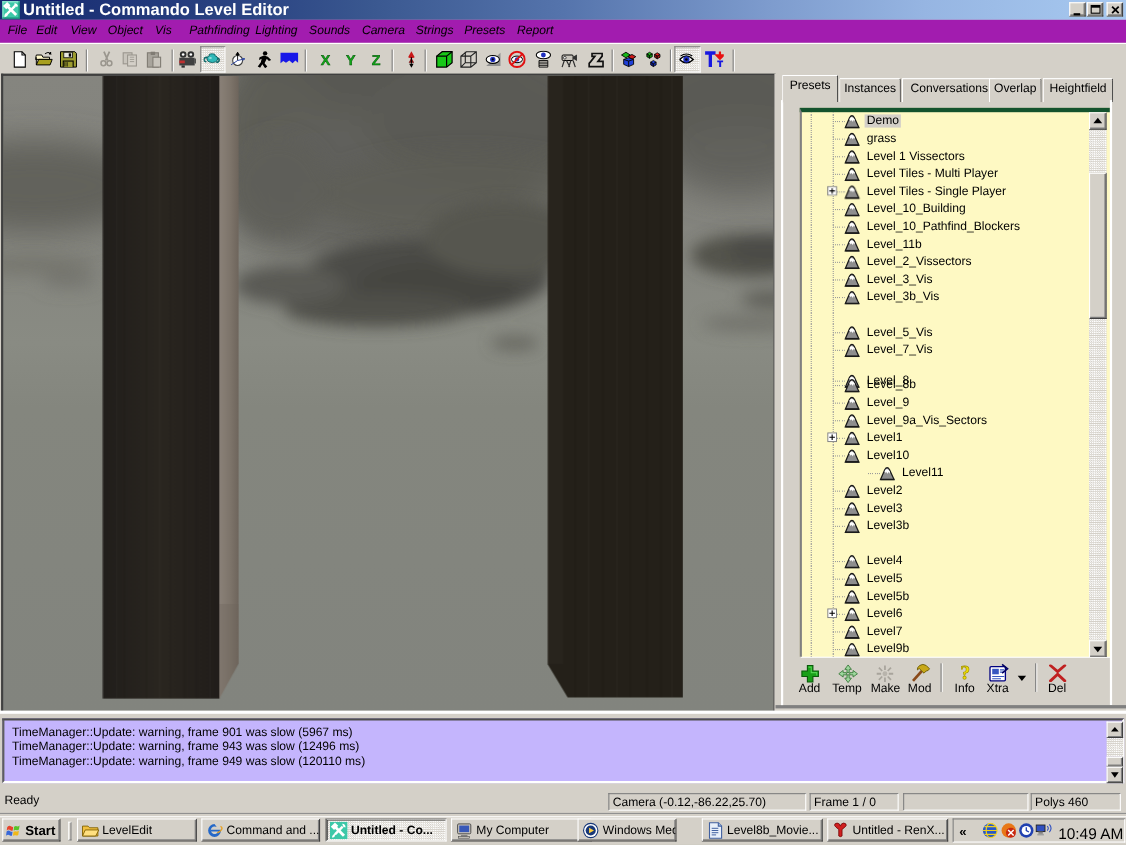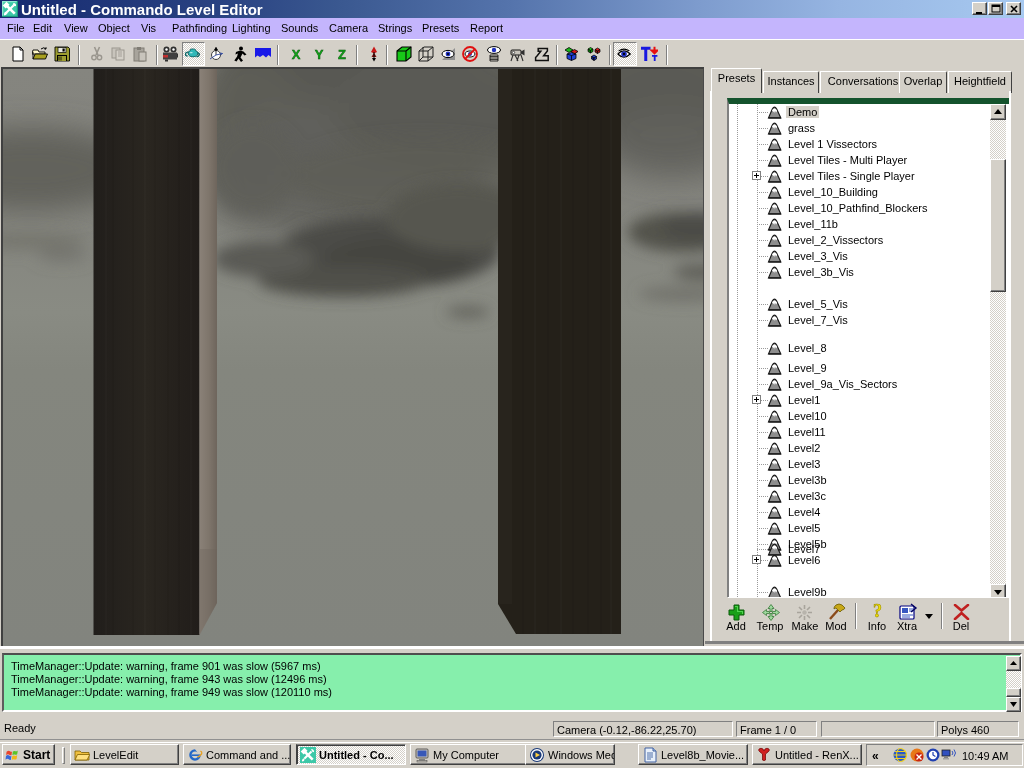--- a/index.html
+++ b/index.html
@@ -9,41 +9,41 @@
   
   #titlebar { position:absolute; left:0; top:0; width:1024px; height:18px;
     background:linear-gradient(90deg,#162A70 0%,#2A4382 22%,#3A5890 33%,#5574AC 50%,#7D9BCD 68%,#96B5E2 82%,#A7C9F0 100%); }
   #titleicon { position:absolute; left:2px; top:1px; width:16px; height:16px; }
   #titletext { position:absolute; left:21px; top:1px; font-size:15px; font-weight:bold; color:#fff; letter-spacing:0px; }
   .winbtn { position:absolute; top:2px; width:15px; height:13px; background:#D4D0C8;
     border-top:1px solid #FFFFFF; border-left:1px solid #FFFFFF; border-right:1px solid #404040; border-bottom:1px solid #404040;
     box-shadow:inset -1px -1px 0 #808080; }
   .winbtn svg { position:absolute; left:0; top:0; }
   
-  #menubar { position:absolute; left:0; top:18px; width:1024px; height:21px; background:#c4b5fd; }
+  #menubar { position:absolute; left:0; top:18px; width:1024px; height:21px; background:#a21caf;font-style:italic; }
   #menubar span { position:absolute; top:4px; font-size:11px; }
   
   #toolbar { position:absolute; left:0; top:39px; width:1024px; height:29px; background:#D4D0C8;
     border-top:1px solid #FFFFFF; }
   .tbtn { position:absolute; top:6px; width:16px; height:16px; }
   .tsep { position:absolute; top:5px; width:2px; height:20px; border-left:1px solid #808080; border-right:1px solid #FFFFFF; }
   .pressed { border:1px solid; border-color:#808080 #FFFFFF #FFFFFF #808080; background:
      repeating-conic-gradient(#FFFFFF 0% 25%, #D4D0C8 0% 50%) 0 0/2px 2px; }
   
   #viewport { position:absolute; left:1px; top:67px; width:704px; height:581px;
     border-top:2px solid #404040; border-left:2px solid #404040; border-right:2px solid #4A4A4A; background:#82847E; overflow:hidden; }
   #sky { position:absolute; left:0; top:0; width:701px; height:579px; }
   
   #rpanel { position:absolute; left:704px; top:67px; width:320px; height:581px; background:#D4D0C8; }
   .tab { position:absolute; top:4px; height:22px; background:#D4D0C8; font-size:11px;
     border-top:1px solid #FFFFFF; border-left:1px solid #FFFFFF; border-right:1px solid #404040;
     border-top-right-radius:2px; border-top-left-radius:1px; text-align:center; padding-top:3px; }
   .tabactive { top:1px; height:25px; z-index:5; }
-  #treebox { position:absolute; left:23px; top:31px; width:282px; height:499px; background:#ffffff;
-    border-top:6px solid #14532d; border-left:2px solid #808080;
+  #treebox { position:absolute; left:23px; top:31px; width:282px; height:499px; background:#fef9c3;
+    border-top:4px solid #14532d; border-left:2px solid #808080;
     box-shadow:1px 1px 0 #FFFFFF; overflow:hidden; }
   .trow { position:absolute; left:0; width:260px; height:16px; }
   .trow .lbl { position:absolute; left:59px; top:2px; font-size:11px; white-space:nowrap; }
   .trow svg.mi { position:absolute; left:38px; top:1px; }
   .trow::before { content:''; position:absolute; left:28px; top:8px; width:11px; height:1px;
      background:repeating-linear-gradient(90deg,#9A9A9A 0 1px,rgba(0,0,0,0) 1px 2px); }
   .sel .lbl { background:#D4D0C8; padding:0 2px; margin-left:-2px; }
   #treelines { position:absolute; left:0; top:0; width:260px; height:496px;
     background:
       repeating-linear-gradient(180deg,#9A9A9A 0 1px,rgba(0,0,0,0) 1px 2px) 8px 0/1px 496px no-repeat,
@@ -52,21 +52,21 @@
   .sbtn { position:absolute; background:#D4D0C8;
     border-top:1px solid #FFFFFF; border-left:1px solid #FFFFFF; border-right:1px solid #404040; border-bottom:1px solid #404040;
     box-shadow:inset -1px -1px 0 #808080; }
   .strack { position:absolute; background:repeating-conic-gradient(#FFFFFF 0% 25%, #D4D0C8 0% 50%) 0 0/2px 2px; }
   .sthumb { position:absolute; background:#D4D0C8;
     border-top:1px solid #FFFFFF; border-left:1px solid #FFFFFF; border-right:1px solid #404040; border-bottom:1px solid #404040;
     box-shadow:inset -1px -1px 0 #808080; }
   
   .pbl { position:absolute; top:553px; font-size:11px; text-align:center; }
   
-  #logbox { position:absolute; left:2px; top:653px; width:1020px; height:59px; background:#86efac;
+  #logbox { position:absolute; left:2px; top:653px; width:1020px; height:59px; background:#c4b5fd;
     border-top:2px solid #4E4E4E; border-left:2px solid #5E5E5E; border-bottom:2px solid #FFFFFF; border-right:2px solid #FFFFFF;
     font-size:11px; }
   #logbox .line { position:absolute; left:7px; white-space:nowrap; }
   
   #statusbar { position:absolute; left:0; top:716px; width:1024px; height:26px; background:#D4D0C8; font-size:11px; }
   .spanel { position:absolute; top:5px; height:16px; border:1px solid; border-color:#808080 #FFFFFF #FFFFFF #808080; padding:2px 0 0 3px; }
   
   #taskbar { position:absolute; left:0; top:742px; width:1024px; height:26px; background:#D4D0C8; border-top:1px solid #FFFFFF; }
   .task { position:absolute; top:1px; height:21px; background:#D4D0C8; font-size:11px;
     border-top:1px solid #FFFFFF; border-left:1px solid #FFFFFF; border-right:1px solid #404040; border-bottom:1px solid #404040;
@@ -528,20 +528,28 @@
         <span class="lbl">Level_7_Vis</span>
       </div>
   <div class="trow" style="top:236px;">
         <svg class="mi" width="16" height="14" viewBox="0 0 16 14">
           <path d="M1.5 13 L5.3 4 Q7.5 0.3 9.7 4 L13.8 13 Z" fill="#8E8E8E" stroke="#1A1A1A" stroke-width="1.15"></path>
           <path d="M4.9 5.6 Q7.4 1.2 10.2 5.8 L9.4 7.6 L8.7 5.9 L7.9 7.9 L7.1 6.1 L6.3 7.3 L5.6 5.9 Z" fill="#FFFFFF"></path>
           <rect x="1.5" y="12.2" width="12.5" height="1.4" fill="#1A1A1A"></rect>
         </svg>
         <span class="lbl">Level_8</span>
       </div>
+  <div class="trow" style="top:240px;">
+        <svg class="mi" width="16" height="14" viewBox="0 0 16 14">
+          <path d="M1.5 13 L5.3 4 Q7.5 0.3 9.7 4 L13.8 13 Z" fill="#8E8E8E" stroke="#1A1A1A" stroke-width="1.15"></path>
+          <path d="M4.9 5.6 Q7.4 1.2 10.2 5.8 L9.4 7.6 L8.7 5.9 L7.9 7.9 L7.1 6.1 L6.3 7.3 L5.6 5.9 Z" fill="#FFFFFF"></path>
+          <rect x="1.5" y="12.2" width="12.5" height="1.4" fill="#1A1A1A"></rect>
+        </svg>
+        <span class="lbl">Level_8b</span>
+      </div>
   <div class="trow" style="top:256px;">
         <svg class="mi" width="16" height="14" viewBox="0 0 16 14">
           <path d="M1.5 13 L5.3 4 Q7.5 0.3 9.7 4 L13.8 13 Z" fill="#8E8E8E" stroke="#1A1A1A" stroke-width="1.15"></path>
           <path d="M4.9 5.6 Q7.4 1.2 10.2 5.8 L9.4 7.6 L8.7 5.9 L7.9 7.9 L7.1 6.1 L6.3 7.3 L5.6 5.9 Z" fill="#FFFFFF"></path>
           <rect x="1.5" y="12.2" width="12.5" height="1.4" fill="#1A1A1A"></rect>
         </svg>
         <span class="lbl">Level_9</span>
       </div>
   <div class="trow" style="top:272px;">
         <svg class="mi" width="16" height="14" viewBox="0 0 16 14">
@@ -564,21 +572,21 @@
         <span class="lbl">Level1</span>
       </div>
   <div class="trow" style="top:304px;">
         <svg class="mi" width="16" height="14" viewBox="0 0 16 14">
           <path d="M1.5 13 L5.3 4 Q7.5 0.3 9.7 4 L13.8 13 Z" fill="#8E8E8E" stroke="#1A1A1A" stroke-width="1.15"></path>
           <path d="M4.9 5.6 Q7.4 1.2 10.2 5.8 L9.4 7.6 L8.7 5.9 L7.9 7.9 L7.1 6.1 L6.3 7.3 L5.6 5.9 Z" fill="#FFFFFF"></path>
           <rect x="1.5" y="12.2" width="12.5" height="1.4" fill="#1A1A1A"></rect>
         </svg>
         <span class="lbl">Level10</span>
       </div>
-  <div class="trow" style="top:320px;">
+  <div class="trow" style="top:320px;margin-left:32px;">
         <svg class="mi" width="16" height="14" viewBox="0 0 16 14">
           <path d="M1.5 13 L5.3 4 Q7.5 0.3 9.7 4 L13.8 13 Z" fill="#8E8E8E" stroke="#1A1A1A" stroke-width="1.15"></path>
           <path d="M4.9 5.6 Q7.4 1.2 10.2 5.8 L9.4 7.6 L8.7 5.9 L7.9 7.9 L7.1 6.1 L6.3 7.3 L5.6 5.9 Z" fill="#FFFFFF"></path>
           <rect x="1.5" y="12.2" width="12.5" height="1.4" fill="#1A1A1A"></rect>
         </svg>
         <span class="lbl">Level11</span>
       </div>
   <div class="trow" style="top:336px;">
         <svg class="mi" width="16" height="14" viewBox="0 0 16 14">
           <path d="M1.5 13 L5.3 4 Q7.5 0.3 9.7 4 L13.8 13 Z" fill="#8E8E8E" stroke="#1A1A1A" stroke-width="1.15"></path>
@@ -595,28 +603,20 @@
         </svg>
         <span class="lbl">Level3</span>
       </div>
   <div class="trow" style="top:368px;">
         <svg class="mi" width="16" height="14" viewBox="0 0 16 14">
           <path d="M1.5 13 L5.3 4 Q7.5 0.3 9.7 4 L13.8 13 Z" fill="#8E8E8E" stroke="#1A1A1A" stroke-width="1.15"></path>
           <path d="M4.9 5.6 Q7.4 1.2 10.2 5.8 L9.4 7.6 L8.7 5.9 L7.9 7.9 L7.1 6.1 L6.3 7.3 L5.6 5.9 Z" fill="#FFFFFF"></path>
           <rect x="1.5" y="12.2" width="12.5" height="1.4" fill="#1A1A1A"></rect>
         </svg>
         <span class="lbl">Level3b</span>
-      </div>
-  <div class="trow" style="top:384px;">
-        <svg class="mi" width="16" height="14" viewBox="0 0 16 14">
-          <path d="M1.5 13 L5.3 4 Q7.5 0.3 9.7 4 L13.8 13 Z" fill="#8E8E8E" stroke="#1A1A1A" stroke-width="1.15"></path>
-          <path d="M4.9 5.6 Q7.4 1.2 10.2 5.8 L9.4 7.6 L8.7 5.9 L7.9 7.9 L7.1 6.1 L6.3 7.3 L5.6 5.9 Z" fill="#FFFFFF"></path>
-          <rect x="1.5" y="12.2" width="12.5" height="1.4" fill="#1A1A1A"></rect>
-        </svg>
-        <span class="lbl">Level3c</span>
       </div>
   <div class="trow" style="top:400px;">
         <svg class="mi" width="16" height="14" viewBox="0 0 16 14">
           <path d="M1.5 13 L5.3 4 Q7.5 0.3 9.7 4 L13.8 13 Z" fill="#8E8E8E" stroke="#1A1A1A" stroke-width="1.15"></path>
           <path d="M4.9 5.6 Q7.4 1.2 10.2 5.8 L9.4 7.6 L8.7 5.9 L7.9 7.9 L7.1 6.1 L6.3 7.3 L5.6 5.9 Z" fill="#FFFFFF"></path>
           <rect x="1.5" y="12.2" width="12.5" height="1.4" fill="#1A1A1A"></rect>
         </svg>
         <span class="lbl">Level4</span>
       </div>
   <div class="trow" style="top:416px;">
@@ -640,21 +640,21 @@
           <rect x="0.5" y="0.5" width="8" height="8" fill="#FFFFFF" stroke="#808080"></rect>
           <path d="M2 4.5 h5 M4.5 2 v5" stroke="#000" stroke-width="1"></path>
         </svg>
         <svg class="mi" width="16" height="14" viewBox="0 0 16 14">
           <path d="M1.5 13 L5.3 4 Q7.5 0.3 9.7 4 L13.8 13 Z" fill="#8E8E8E" stroke="#1A1A1A" stroke-width="1.15"></path>
           <path d="M4.9 5.6 Q7.4 1.2 10.2 5.8 L9.4 7.6 L8.7 5.9 L7.9 7.9 L7.1 6.1 L6.3 7.3 L5.6 5.9 Z" fill="#FFFFFF"></path>
           <rect x="1.5" y="12.2" width="12.5" height="1.4" fill="#1A1A1A"></rect>
         </svg>
         <span class="lbl">Level6</span>
       </div>
-  <div class="trow" style="top:437px;">
+  <div class="trow" style="top:464px;">
         <svg class="mi" width="16" height="14" viewBox="0 0 16 14">
           <path d="M1.5 13 L5.3 4 Q7.5 0.3 9.7 4 L13.8 13 Z" fill="#8E8E8E" stroke="#1A1A1A" stroke-width="1.15"></path>
           <path d="M4.9 5.6 Q7.4 1.2 10.2 5.8 L9.4 7.6 L8.7 5.9 L7.9 7.9 L7.1 6.1 L6.3 7.3 L5.6 5.9 Z" fill="#FFFFFF"></path>
           <rect x="1.5" y="12.2" width="12.5" height="1.4" fill="#1A1A1A"></rect>
         </svg>
         <span class="lbl">Level7</span>
       </div>
   <div class="trow" style="top:480px;">
         <svg class="mi" width="16" height="14" viewBox="0 0 16 14">
           <path d="M1.5 13 L5.3 4 Q7.5 0.3 9.7 4 L13.8 13 Z" fill="#8E8E8E" stroke="#1A1A1A" stroke-width="1.15"></path>
@@ -795,15 +795,15 @@
       <circle cx="7" cy="7" r="6.5" fill="#2040B0"></circle>
       <circle cx="7" cy="7" r="4.2" fill="#FFFFFF"></circle>
       <path d="M7 4 v3 l2.4 1.4" stroke="#2040B0" stroke-width="1.2" fill="none"></path>
     </svg>
     <svg style="position:absolute; left:74px; top:3px;" width="16" height="14" viewBox="0 0 16 14">
       <rect x="1" y="2" width="8" height="6" fill="#3050C0" stroke="#202020" stroke-width="0.8"></rect>
       <rect x="3" y="8" width="4" height="2" fill="#808080"></rect>
       <rect x="2" y="10" width="6" height="1.5" fill="#A0A0A0"></rect>
       <path d="M11 3 q2 2 0 4 M13 1.5 q3 3.5 0 7" stroke="#3050C0" stroke-width="1" fill="none"></path>
     </svg>
-    <span style="position:absolute; left:95px; top:5px; font-size:11px;">10:49 AM</span>
+    <span style="position:absolute; left:95px; top:5px; font-size:14px;">10:49 AM</span>
   </div>
 </div>
 
 </body></html>

